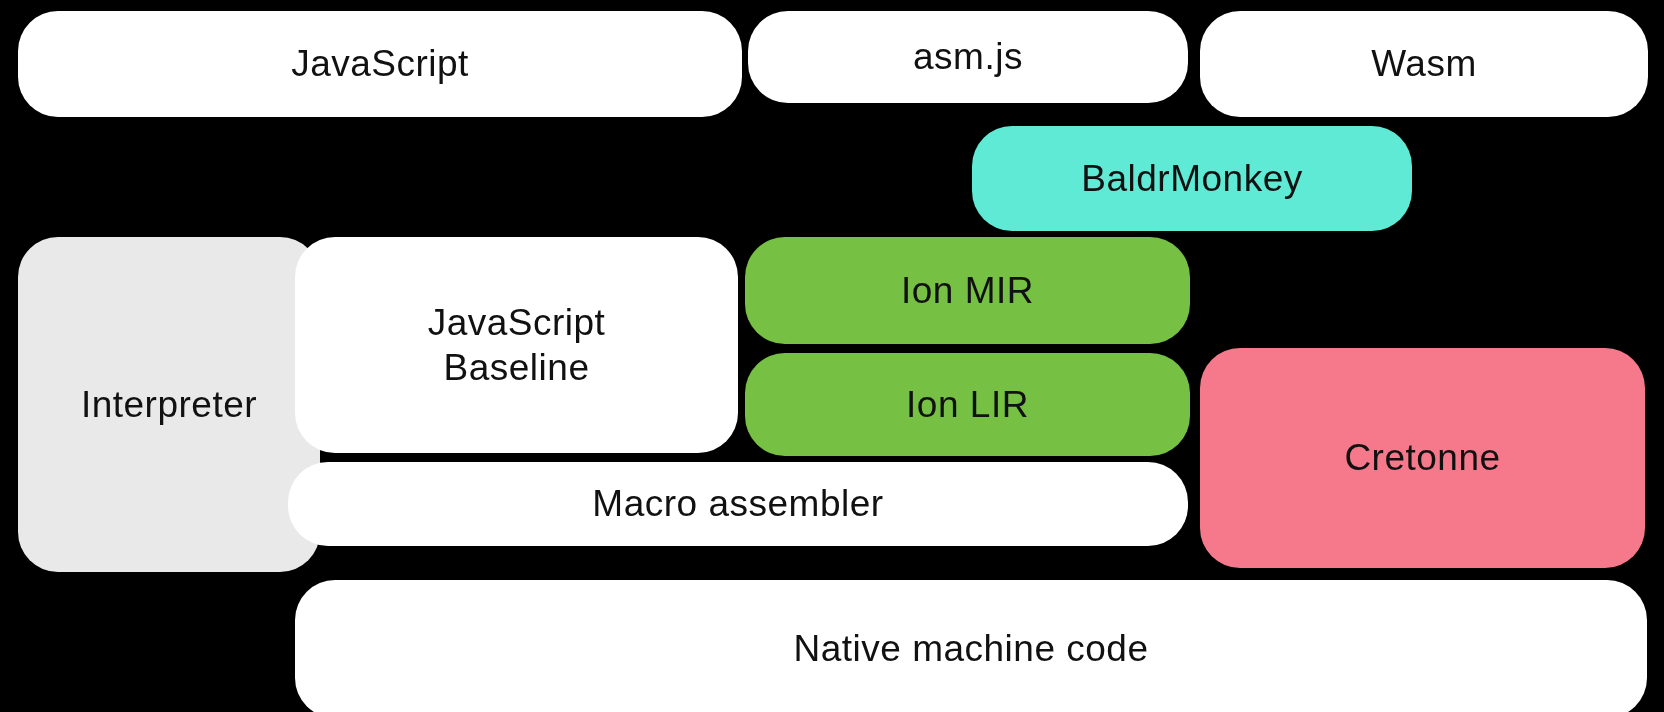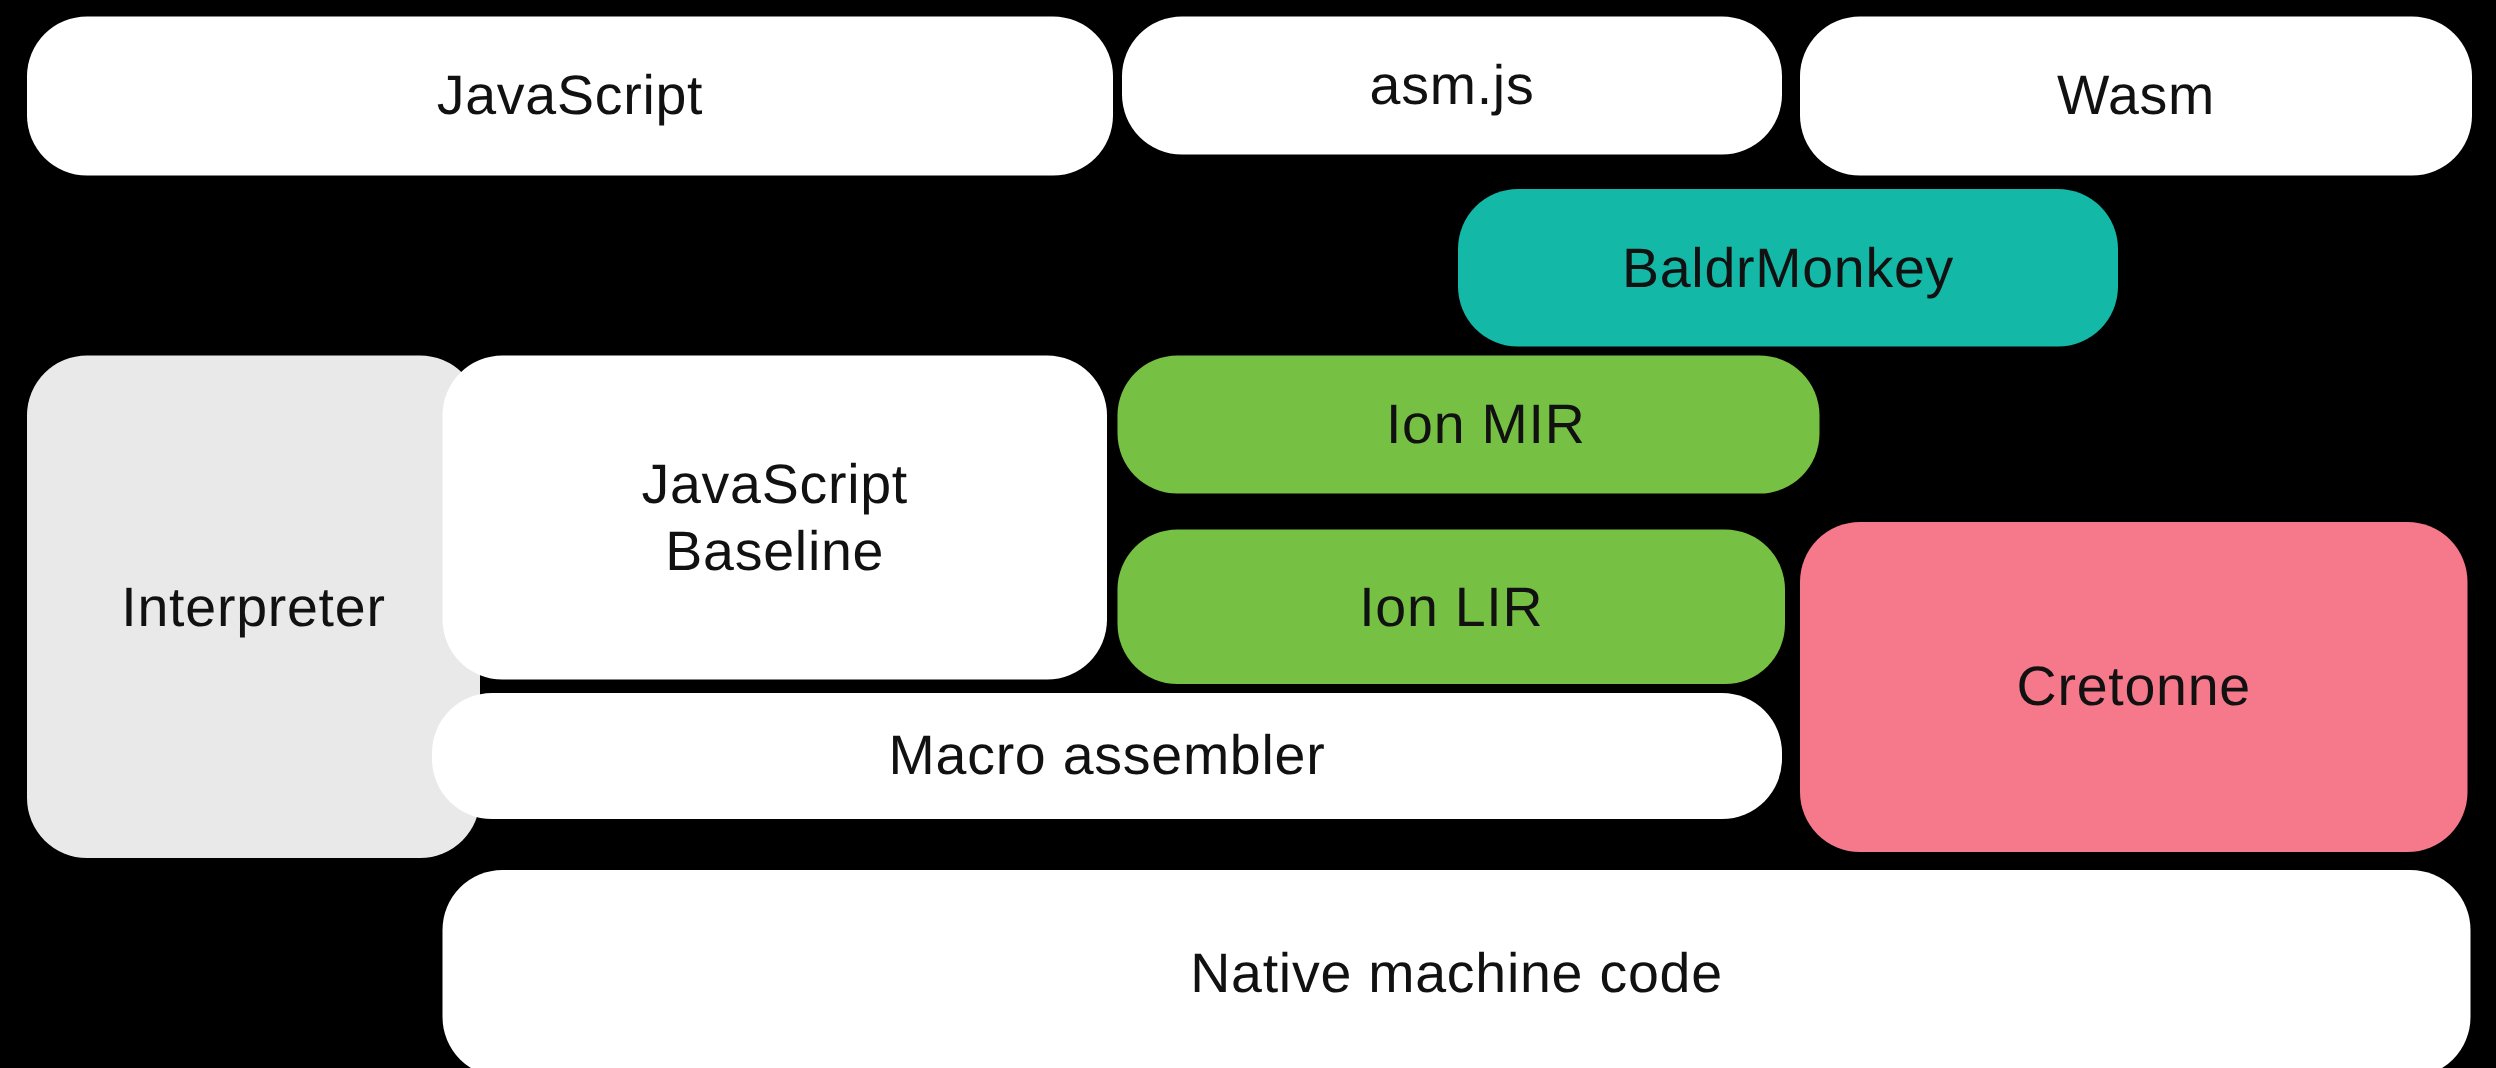--- a/index.html
+++ b/index.html
@@ -31,21 +31,21 @@
   }
   .label { display: block; }
   
   .b-javascript   { left: 18px;   top: 11px;  width: 724px;  height: 106px; }
   .b-asmjs        { left: 748px;  top: 11px;  width: 440px;  height: 92px; }
   .b-wasm         { left: 1200px; top: 11px;  width: 448px;  height: 106px; }
   .b-bytecode     { left: 18px;   top: 126px; width: 947px;  height: 105px; }
   .b-baldrmonkey  { left: 972px;  top: 126px; width: 440px;  height: 105px; }
   .b-interpreter  { left: 18px;   top: 237px; width: 302px;  height: 335px; }
   .b-baseline     { left: 295px;  top: 237px; width: 443px;  height: 216px; }
-  .b-ionmir       { left: 745px;  top: 237px; width: 445px;  height: 92px; padding-left: 23px; }
+  .b-ionmir       { left: 745px;  top: 237px; width: 445px;  height: 107px; }
   .b-ionlir       { left: 745px;  top: 353px; width: 445px;  height: 103px; }
   .b-cretonne     { left: 1200px; top: 348px; width: 445px;  height: 220px; }
   .b-macro        { left: 288px;  top: 462px; width: 900px;  height: 84px; }
   .b-native       { left: 295px;  top: 580px; width: 1352px; height: 138px; }
 </style>
 </head>
 <body>
 
 <div class="stage" style="background-color: rgb(0, 0, 0);">
 
@@ -55,21 +55,21 @@
 
   <div class="box b-asmjs" style="background-color: rgb(255, 255, 255);">
     <span class="label">asm.js</span>
   </div>
 
   <div class="box b-wasm" style="background-color: rgb(255, 255, 255);">
     <span class="label">Wasm</span>
   </div>
 
 
-  <div class="box b-baldrmonkey" style="background-color: #14b8a6; text-align: right;">
+  <div class="box b-baldrmonkey" style="background-color: #5eead4; text-align: right;">
     <span class="label">BaldrMonkey</span>
   </div>
 
   <div class="box b-interpreter" style="background-color: rgb(233, 233, 233);">
     <span class="label">Interpreter</span>
   </div>
 
   <div class="box b-baseline" style="background-color: rgb(255, 255, 255);">
     <span class="label">JavaScript</span>
     <span class="label">Baseline</span>

